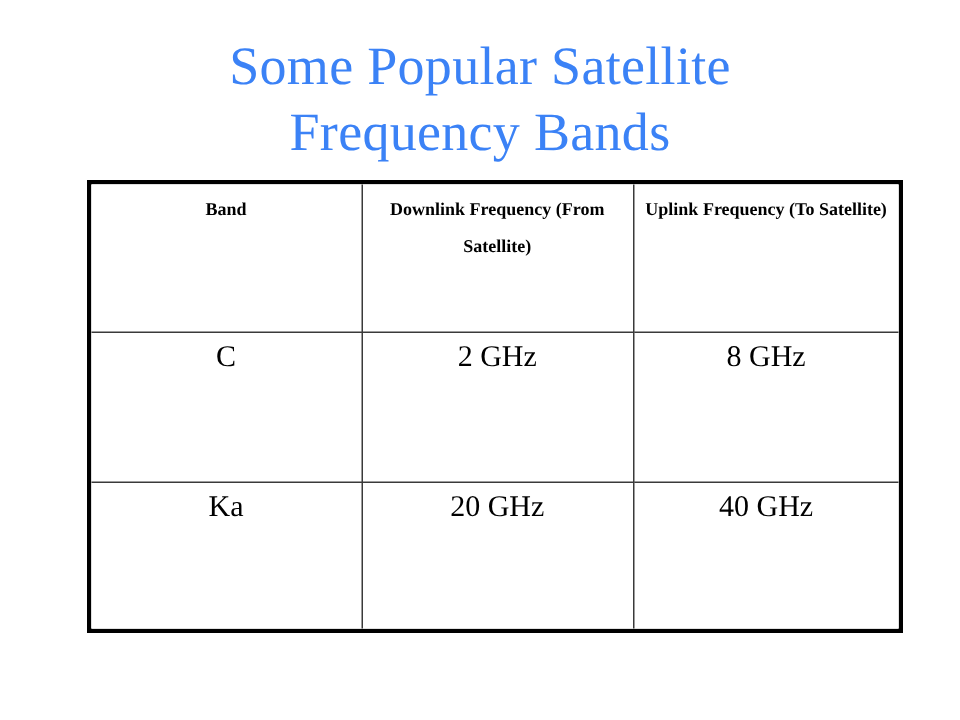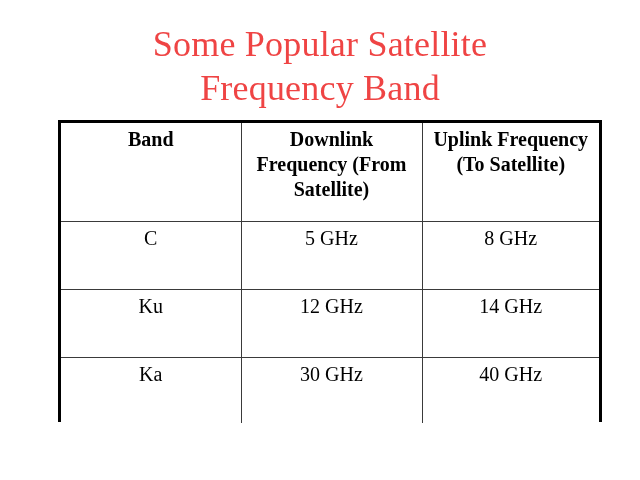--- a/index.html
+++ b/index.html
@@ -25,21 +25,21 @@
   .slide-title {
     position: absolute;
     left: 0;
     top: 22px;
     width: 640px;
     text-align: center;
     font-size: 36px;
     line-height: 44px;
     font-weight: normal;
     letter-spacing: 0.2px;
-    color: #ef4444;
+    color: #3b82f6;
   }
   .slide-title .title-line {
     display: block;
     white-space: nowrap;
   }
 
   
   .freq-table-wrap {
     position: absolute;
     left: 58px;
@@ -65,21 +65,21 @@
   table.freq-table td {
     border: 1px solid #3a3a3a;
     vertical-align: top;
     text-align: center;
     padding: 4px 6px 0 6px;
     box-sizing: border-box;
     background: #ffffff;
   }
   table.freq-table th {
     font-weight: bold;
-    font-size: 20px;
+    font-size: 12px;
     line-height: 25px;
     height: 98px;
   }
   table.freq-table td {
     font-weight: normal;
     font-size: 20px;
     line-height: 25px;
     height: 68px;
   }
   table.freq-table tr.row-last td {
@@ -94,21 +94,21 @@
 
   .cell-text { display: block; }
 </style>
 </head>
 <body>
 
 <div class="slide">
 
   <div class="slide-title">
     <span class="title-line">Some Popular Satellite</span>
-    <span class="title-line">Frequency Band</span>
+    <span class="title-line">Frequency Bands</span>
   </div>
 
   <div class="freq-table-wrap">
     <table class="freq-table">
       <colgroup>
         <col class="col-band">
         <col class="col-down">
         <col class="col-up">
       </colgroup>
       <thead>
@@ -123,43 +123,32 @@
             <span class="cell-text">Uplink Frequency (To Satellite)</span>
           </th>
         </tr>
       </thead>
       <tbody>
         <tr class="row-c">
           <td>
             <span class="cell-text">C</span>
           </td>
           <td>
-            <span class="cell-text">5 GHz</span>
+            <span class="cell-text">2 GHz</span>
           </td>
           <td>
             <span class="cell-text">8 GHz</span>
-          </td>
-        </tr>
-        <tr class="row-ku">
-          <td>
-            <span class="cell-text">Ku</span>
-          </td>
-          <td>
-            <span class="cell-text">12 GHz</span>
-          </td>
-          <td>
-            <span class="cell-text">14 GHz</span>
           </td>
         </tr>
         <tr class="row-last row-ka">
           <td>
             <span class="cell-text">Ka</span>
           </td>
           <td>
-            <span class="cell-text">30 GHz</span>
+            <span class="cell-text">20 GHz</span>
           </td>
           <td>
             <span class="cell-text">40 GHz</span>
           </td>
         </tr>
       </tbody>
     </table>
   </div>
 
 </div>

